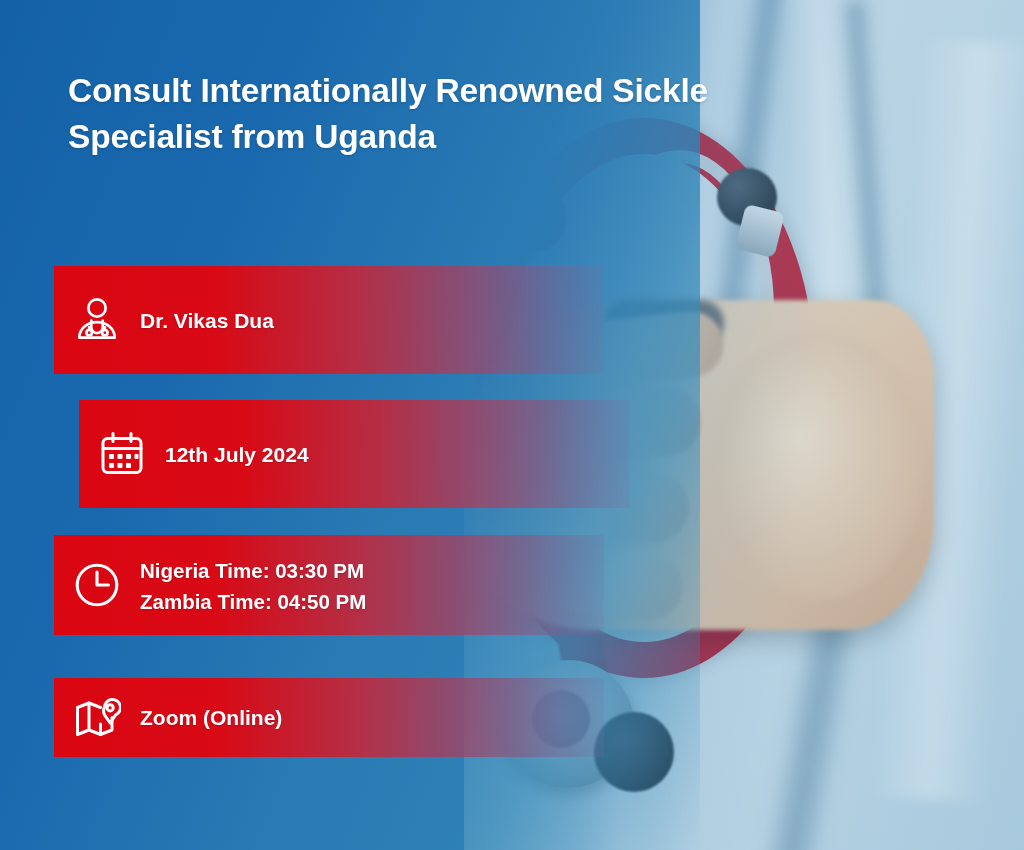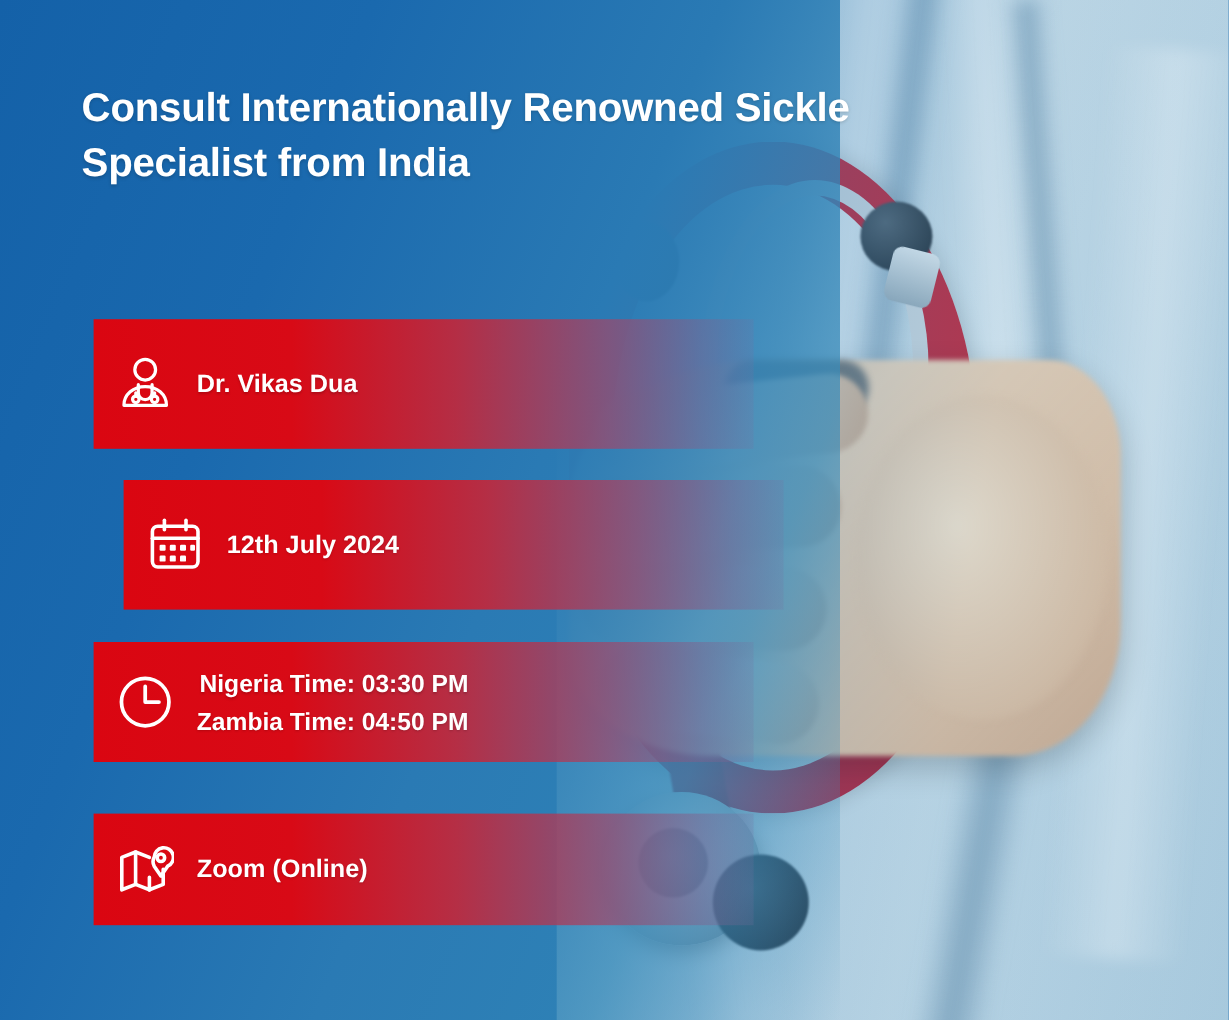--- a/index.html
+++ b/index.html
@@ -165,32 +165,31 @@
     font-weight:bold;
     line-height:1.38;
     letter-spacing:-0.2px;
     text-shadow:0 1px 3px rgba(0,0,0,.18);
   }
   .headline div { white-space:nowrap; }
 
   
   .bar {
     position:absolute;
-    left:78px;
+    left:54px;
     width:550px;
     display:flex;
     align-items:center;
     background:linear-gradient(90deg,
       rgba(218,6,17,1) 0%,
       rgba(216,10,22,1) 30%,
       rgba(196,38,57,.90) 55%,
       rgba(160,70,105,.70) 78%,
       rgba(130,95,140,.46) 92%,
       rgba(120,110,160,.20) 100%);
-    text-align:right;
   }
   .bar-icon {
     width:86px;
     flex:0 0 86px;
     display:flex;
     align-items:center;
     justify-content:center;
     color:#fff;
   }
   .bar-icon svg { display:block; }
@@ -199,21 +198,21 @@
     font-weight:bold;
     font-size:21px;
     line-height:1.0;
     text-shadow:0 1px 2px rgba(0,0,0,.18);
   }
   .bar-text .line { font-size:20.5px; line-height:1.53; white-space:nowrap; }
 
   #bar-speaker { top:266px;  height:108px; }
   #bar-date    { top:400px;  height:108px;margin-left:25px; }
   #bar-time    { top:535px;  height:100px; }
-  #bar-venue   { top:678px;  height:93px;  }
+  #bar-venue   { top:678px;  height:79px;  }
 
   #bar-time .bar-text { padding-top:2px; }
 </style>
 </head>
 <body>
 
 <div class="poster">
 
   <div class="photo">
     <div class="fold f1"></div>
@@ -242,21 +241,21 @@
     <div class="finger g4"></div>
     <div class="knuckle"></div>
 
     <div class="photo-tint"></div>
   </div>
 
   <div class="bluepanel"></div>
 
   <div class="headline">
     <div>Consult Internationally Renowned Sickle</div>
-    <div>Specialist from India</div>
+    <div>Specialist from Uganda</div>
   </div>
 
   <div class="bar" id="bar-speaker">
     <div class="bar-icon">
       <svg width="50" height="50" viewBox="0 0 48 48" fill="none" stroke="#fff" stroke-width="2.6" stroke-linecap="round" stroke-linejoin="round">
         <circle cx="24" cy="12.5" r="8.3"></circle>
         <path d="M7 41c0-8.6 7.6-15 17-15s17 6.4 17 15z"></path>
         <path d="M18.5 24.5v6.5a5.5 5.5 0 0 0 11 0v-6.5"></path>
         <path d="M16.5 31v2.6"></path>
         <circle cx="16.5" cy="36.2" r="2.6"></circle>

